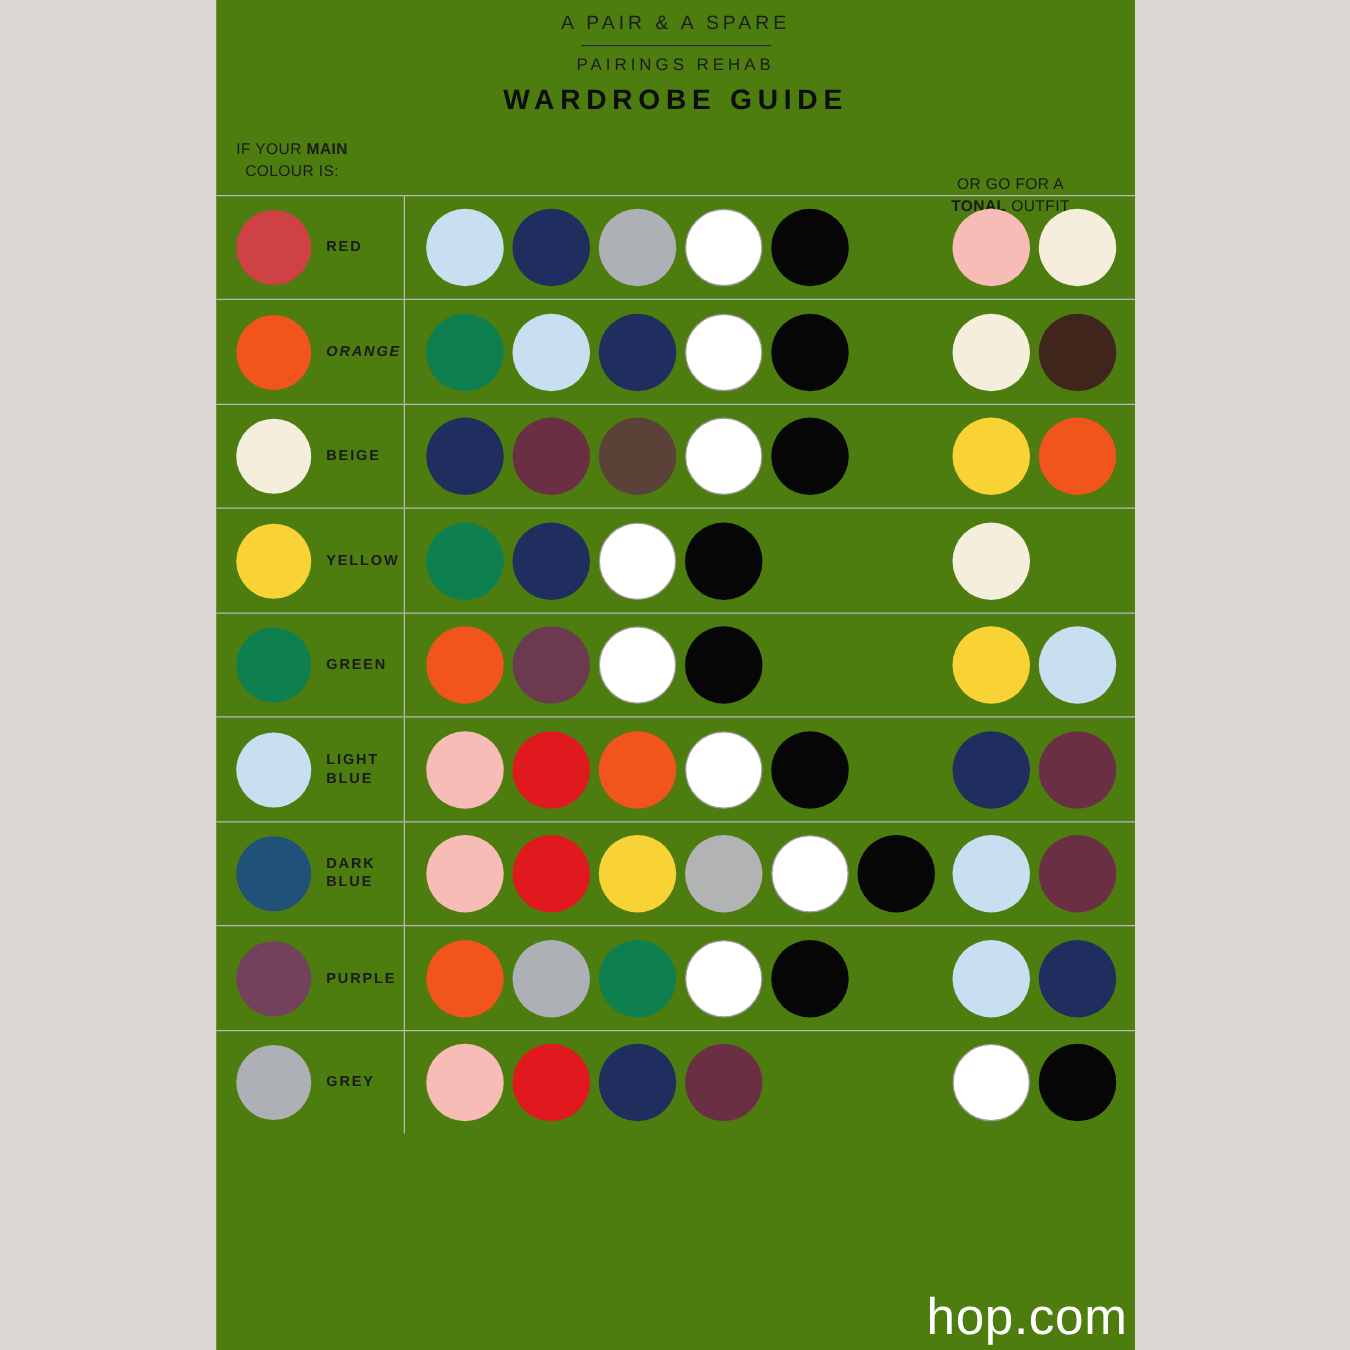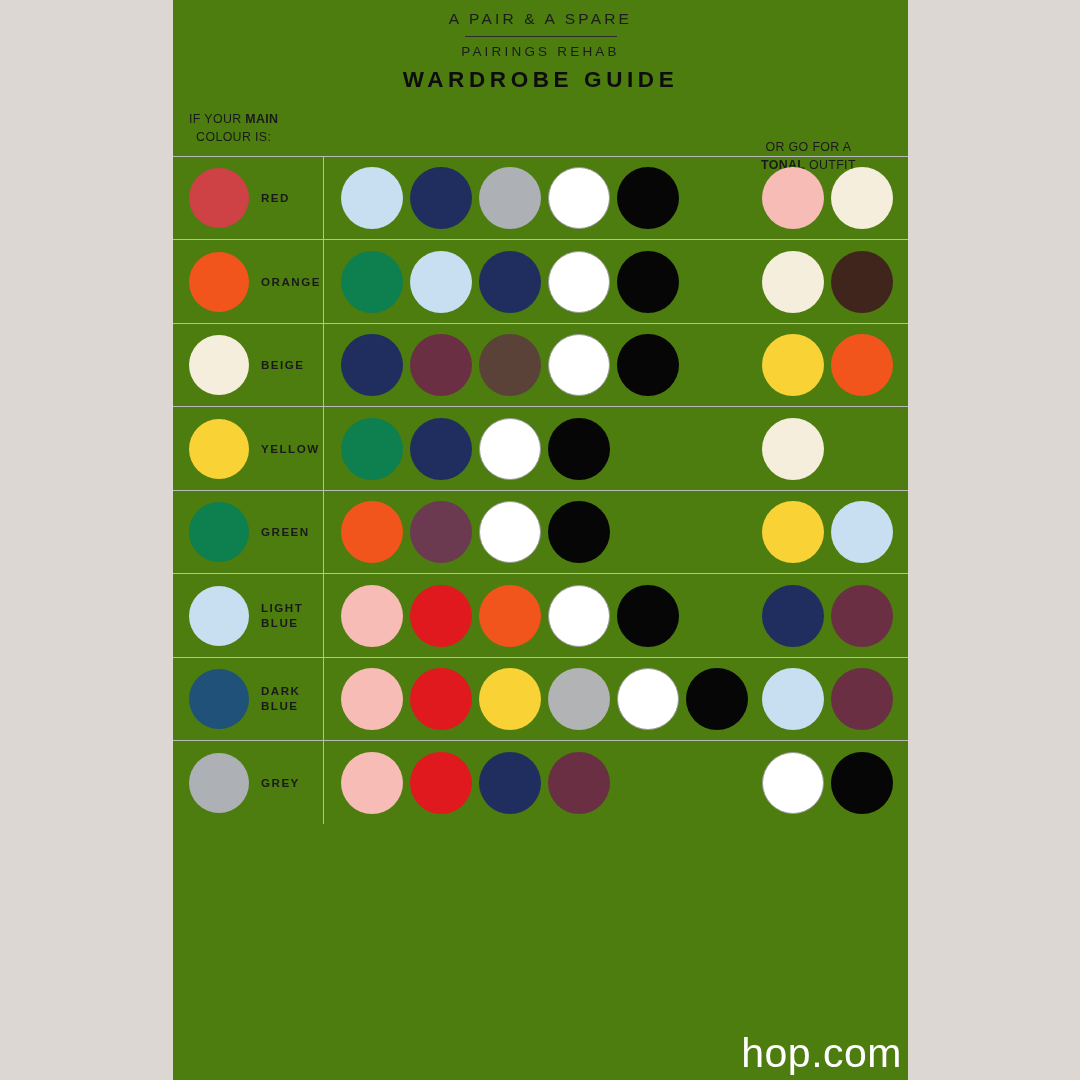--- a/index.html
+++ b/index.html
@@ -173,21 +173,21 @@
           <div class="main-label" style="left: 88px; top: 34.75px;">RED</div>
           <div class="swatch" style="width: 62px; height: 62px; left: 168px; top: 10.75px; background: rgb(199, 223, 241);"></div>
           <div class="swatch" style="width: 62px; height: 62px; left: 237px; top: 10.75px; background: rgb(31, 46, 94);"></div>
           <div class="swatch" style="width: 62px; height: 62px; left: 306px; top: 10.75px; background: rgb(173, 176, 180);"></div>
           <div class="swatch outlined" style="width: 62px; height: 62px; left: 375px; top: 10.75px; background: rgb(255, 255, 255);"></div>
           <div class="swatch" style="width: 62px; height: 62px; left: 444px; top: 10.75px; background: rgb(6, 6, 6);"></div>
           <div class="swatch" style="width: 62px; height: 62px; left: 589px; top: 10.75px; background: rgb(248, 188, 182);"></div>
           <div class="swatch" style="width: 62px; height: 62px; left: 658px; top: 10.75px; background: rgb(246, 238, 220);"></div>
         </div>
       </div>
-      <div class="row" style="height: 83.5px;">
+      <div class="row" style="height: 83.5px; font-style: italic;">
         <div class="row-inner">
           <div class="vrule"></div>
           <div class="swatch" style="width: 60px; height: 60px; left: 16px; top: 11.75px; background: rgb(241, 85, 27);"></div>
           <div class="main-label" style="left: 88px; top: 34.75px;">ORANGE</div>
           <div class="swatch" style="width: 62px; height: 62px; left: 168px; top: 10.75px; background: rgb(14, 127, 79);"></div>
           <div class="swatch" style="width: 62px; height: 62px; left: 237px; top: 10.75px; background: rgb(199, 223, 241);"></div>
           <div class="swatch" style="width: 62px; height: 62px; left: 306px; top: 10.75px; background: rgb(31, 46, 94);"></div>
           <div class="swatch outlined" style="width: 62px; height: 62px; left: 375px; top: 10.75px; background: rgb(255, 255, 255);"></div>
           <div class="swatch" style="width: 62px; height: 62px; left: 444px; top: 10.75px; background: rgb(6, 6, 6);"></div>
           <div class="swatch" style="width: 62px; height: 62px; left: 589px; top: 10.75px; background: rgb(246, 238, 220);"></div>
@@ -260,20 +260,34 @@
           <div class="swatch" style="width: 62px; height: 62px; left: 375px; top: 10.75px; background: rgb(177, 179, 181);"></div>
           <div class="swatch outlined" style="width: 62px; height: 62px; left: 444px; top: 10.75px; background: rgb(255, 255, 255);"></div>
           <div class="swatch" style="width: 62px; height: 62px; left: 513px; top: 10.75px; background: rgb(6, 6, 6);"></div>
           <div class="swatch" style="width: 62px; height: 62px; left: 589px; top: 10.75px; background: rgb(199, 223, 241);"></div>
           <div class="swatch" style="width: 62px; height: 62px; left: 658px; top: 10.75px; background: rgb(107, 47, 68);"></div>
         </div>
       </div>
       <div class="row" style="height: 83.5px;">
         <div class="row-inner">
           <div class="vrule"></div>
+          <div class="swatch" style="width: 60px; height: 60px; left: 16px; top: 11.75px; background: rgb(116, 65, 92);"></div>
+          <div class="main-label" style="left: 88px; top: 34.75px;">PURPLE</div>
+          <div class="swatch" style="width: 62px; height: 62px; left: 168px; top: 10.75px; background: rgb(241, 85, 27);"></div>
+          <div class="swatch" style="width: 62px; height: 62px; left: 237px; top: 10.75px; background: rgb(173, 176, 180);"></div>
+          <div class="swatch" style="width: 62px; height: 62px; left: 306px; top: 10.75px; background: rgb(14, 127, 79);"></div>
+          <div class="swatch outlined" style="width: 62px; height: 62px; left: 375px; top: 10.75px; background: rgb(255, 255, 255);"></div>
+          <div class="swatch" style="width: 62px; height: 62px; left: 444px; top: 10.75px; background: rgb(6, 6, 6);"></div>
+          <div class="swatch" style="width: 62px; height: 62px; left: 589px; top: 10.75px; background: rgb(199, 223, 241);"></div>
+          <div class="swatch" style="width: 62px; height: 62px; left: 658px; top: 10.75px; background: rgb(31, 46, 94);"></div>
+        </div>
+      </div>
+      <div class="row" style="height: 83.5px;">
+        <div class="row-inner">
+          <div class="vrule"></div>
           <div class="swatch" style="width: 60px; height: 60px; left: 16px; top: 11.75px; background: rgb(173, 176, 180);"></div>
           <div class="main-label" style="left: 88px; top: 34.75px;">GREY</div>
           <div class="swatch" style="width: 62px; height: 62px; left: 168px; top: 10.75px; background: rgb(248, 188, 182);"></div>
           <div class="swatch" style="width: 62px; height: 62px; left: 237px; top: 10.75px; background: rgb(224, 25, 31);"></div>
           <div class="swatch" style="width: 62px; height: 62px; left: 306px; top: 10.75px; background: rgb(31, 46, 94);"></div>
           <div class="swatch" style="width: 62px; height: 62px; left: 375px; top: 10.75px; background: rgb(107, 47, 68);"></div>
           <div class="swatch outlined" style="width: 62px; height: 62px; left: 589px; top: 10.75px; background: rgb(255, 255, 255);"></div>
           <div class="swatch" style="width: 62px; height: 62px; left: 658px; top: 10.75px; background: rgb(6, 6, 6);"></div>
         </div>
       </div>

